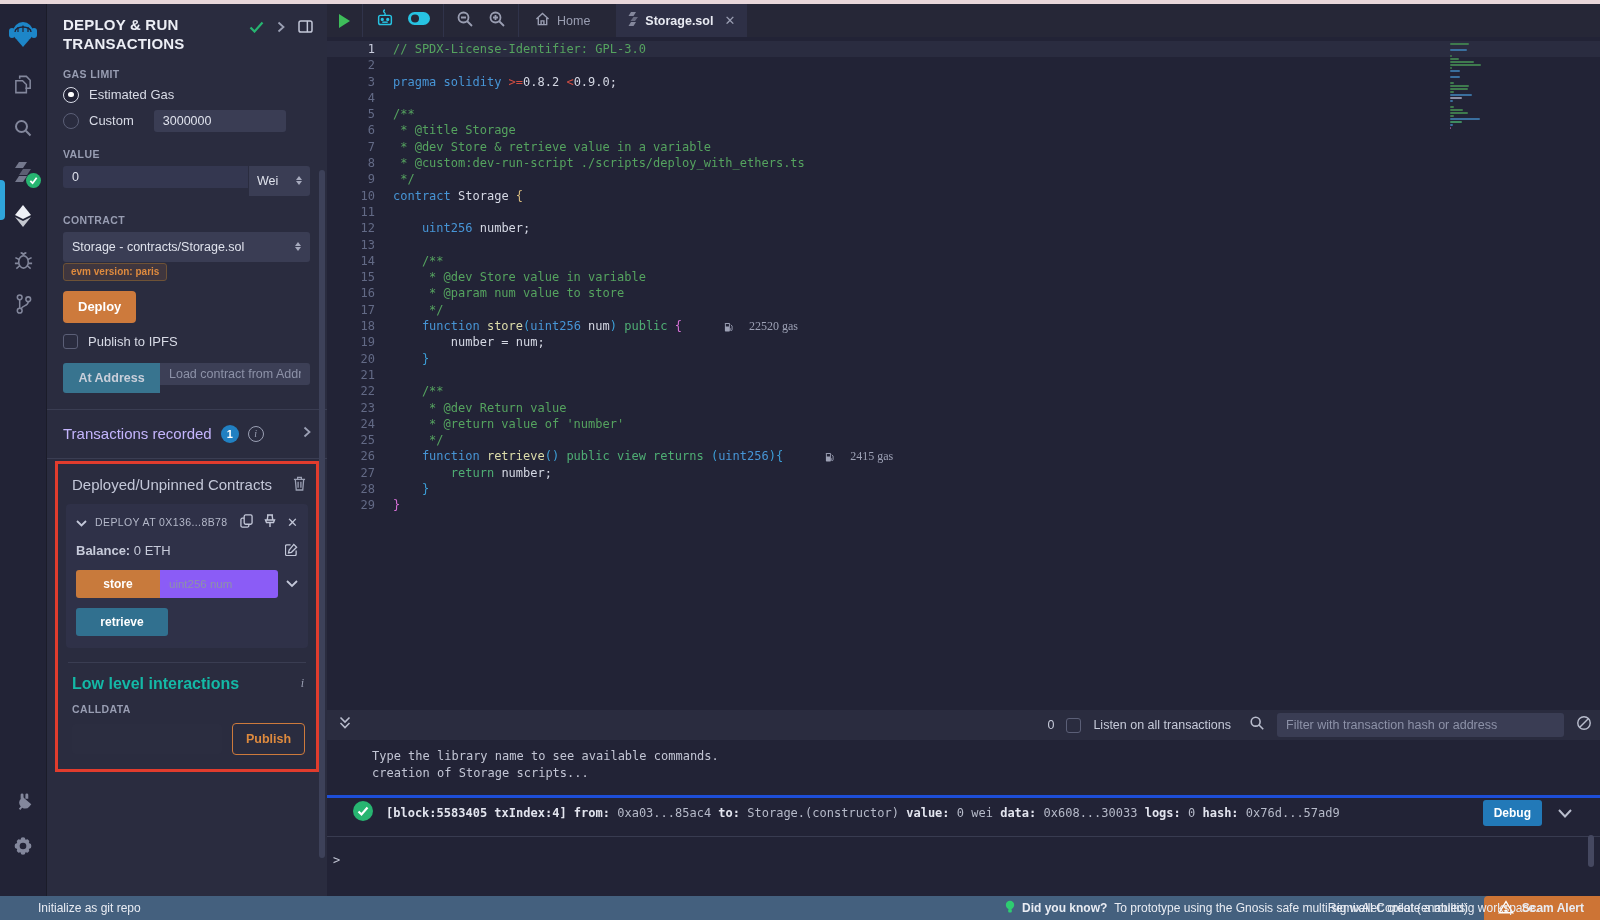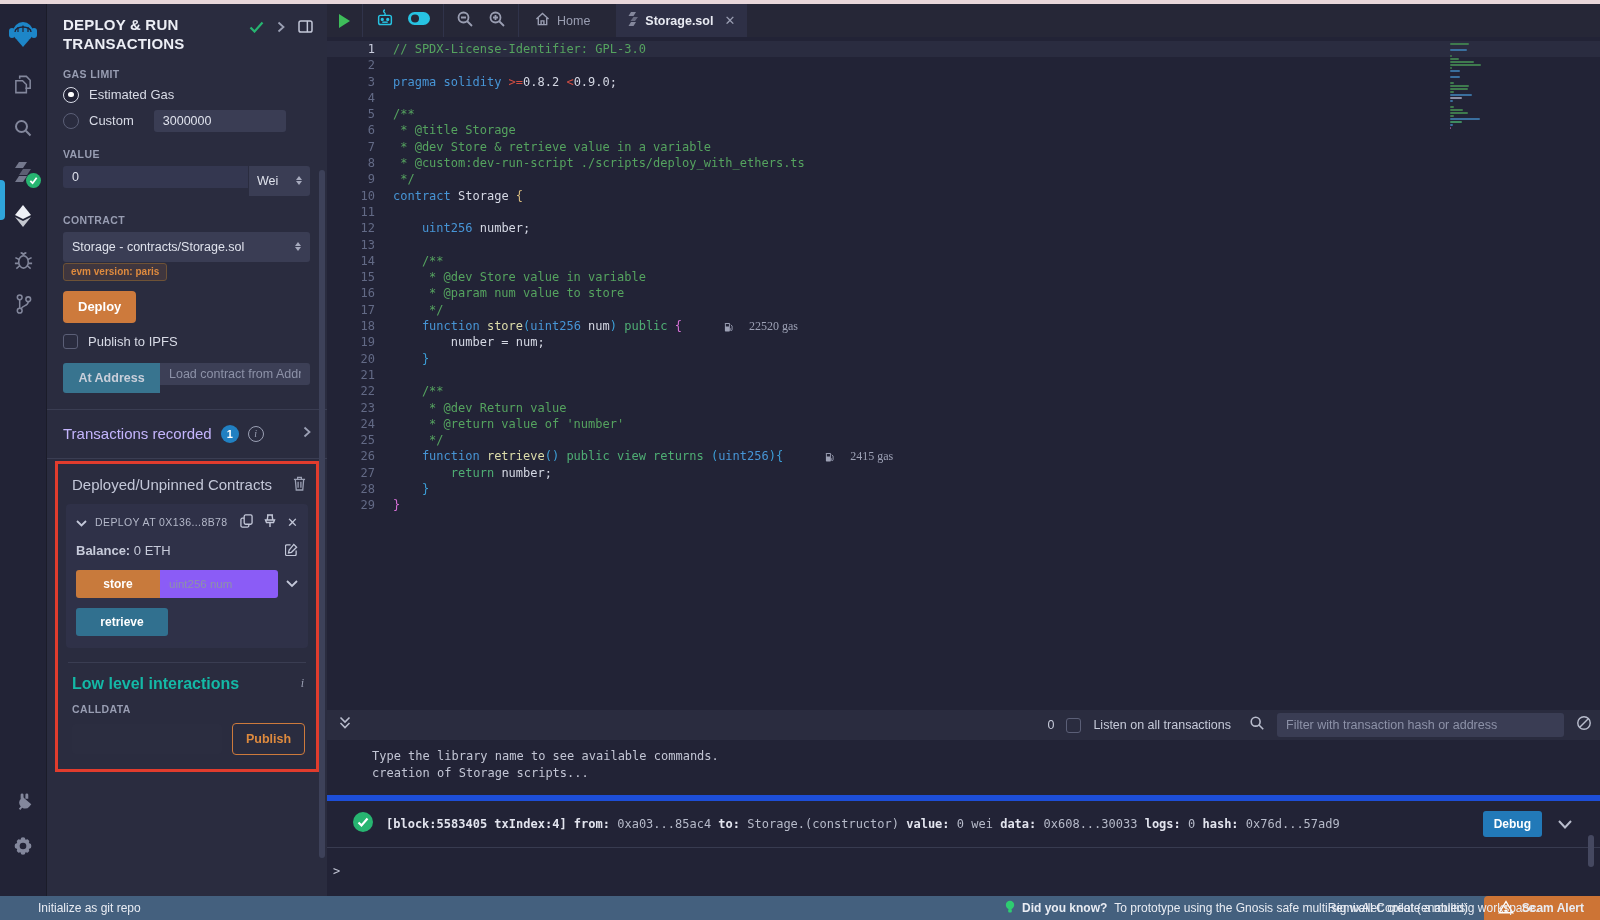--- a/index.html
+++ b/index.html
@@ -116,22 +116,22 @@
   .mm-bar { height:2px; margin-bottom:1px; border-radius:1px; }
 
   
   .term-toolbar { height:30px; background:#2a2c3f; display:flex; align-items:center; padding:0 8px; flex:none; color:#b9bdcd; }
   .term-right { margin-left:auto; display:flex; align-items:center; gap:12px; }
   .listen-count { font-size:12.5px; color:#c6cad9; }
   .listen-label { font-size:12.5px; color:#c6cad9; }
   .filter-inp { width:287px; height:24px; font-size:12.5px; background:#3a3d54; }
   .terminal { flex:none; height:156px; background:#222336; position:relative; color:#c2c5d4; }
   .term-lines { padding:8px 0 0 45px; font-size:12px; line-height:17px; font-family:"DejaVu Sans Mono",monospace; }
-  .tx-row { margin-top:13px; border-top:6px solid #1d4ed8; border-bottom:1px solid #383b50;
-    display:flex; align-items:center; padding:10px 14px 10px 25px; }
+  .tx-row { margin-top:13px; border-top:3px solid #1d4ed8; border-bottom:1px solid #383b50;
+    display:flex; align-items:center; padding:2px 14px 10px 25px; }
   .tx-text { margin-left:12px; font-size:12px; font-family:"DejaVu Sans Mono",monospace; white-space:nowrap; overflow:hidden; }
   .tx-b { font-weight:bold; color:#e2e4ee; }
   .tx-n { color:#b6bac9; }
   .btn-debug { margin-left:auto; background:#2279b8; color:#fff; font-weight:bold; font-size:12px;
     border:none; border-radius:3px; height:26px; padding:0 11px; flex:none; }
   .tx-chevdn { margin:0 14px 0 16px; color:#b9bdcd; flex:none; }
   .prompt { padding:16px 0 0 6px; font-size:12px; font-family:"DejaVu Sans Mono",monospace; color:#c2c5d4; }
   .term-scrollthumb { position:absolute; right:6px; top:95px; width:6px; height:32px; background:#454860; border-radius:3px; }
 
   

